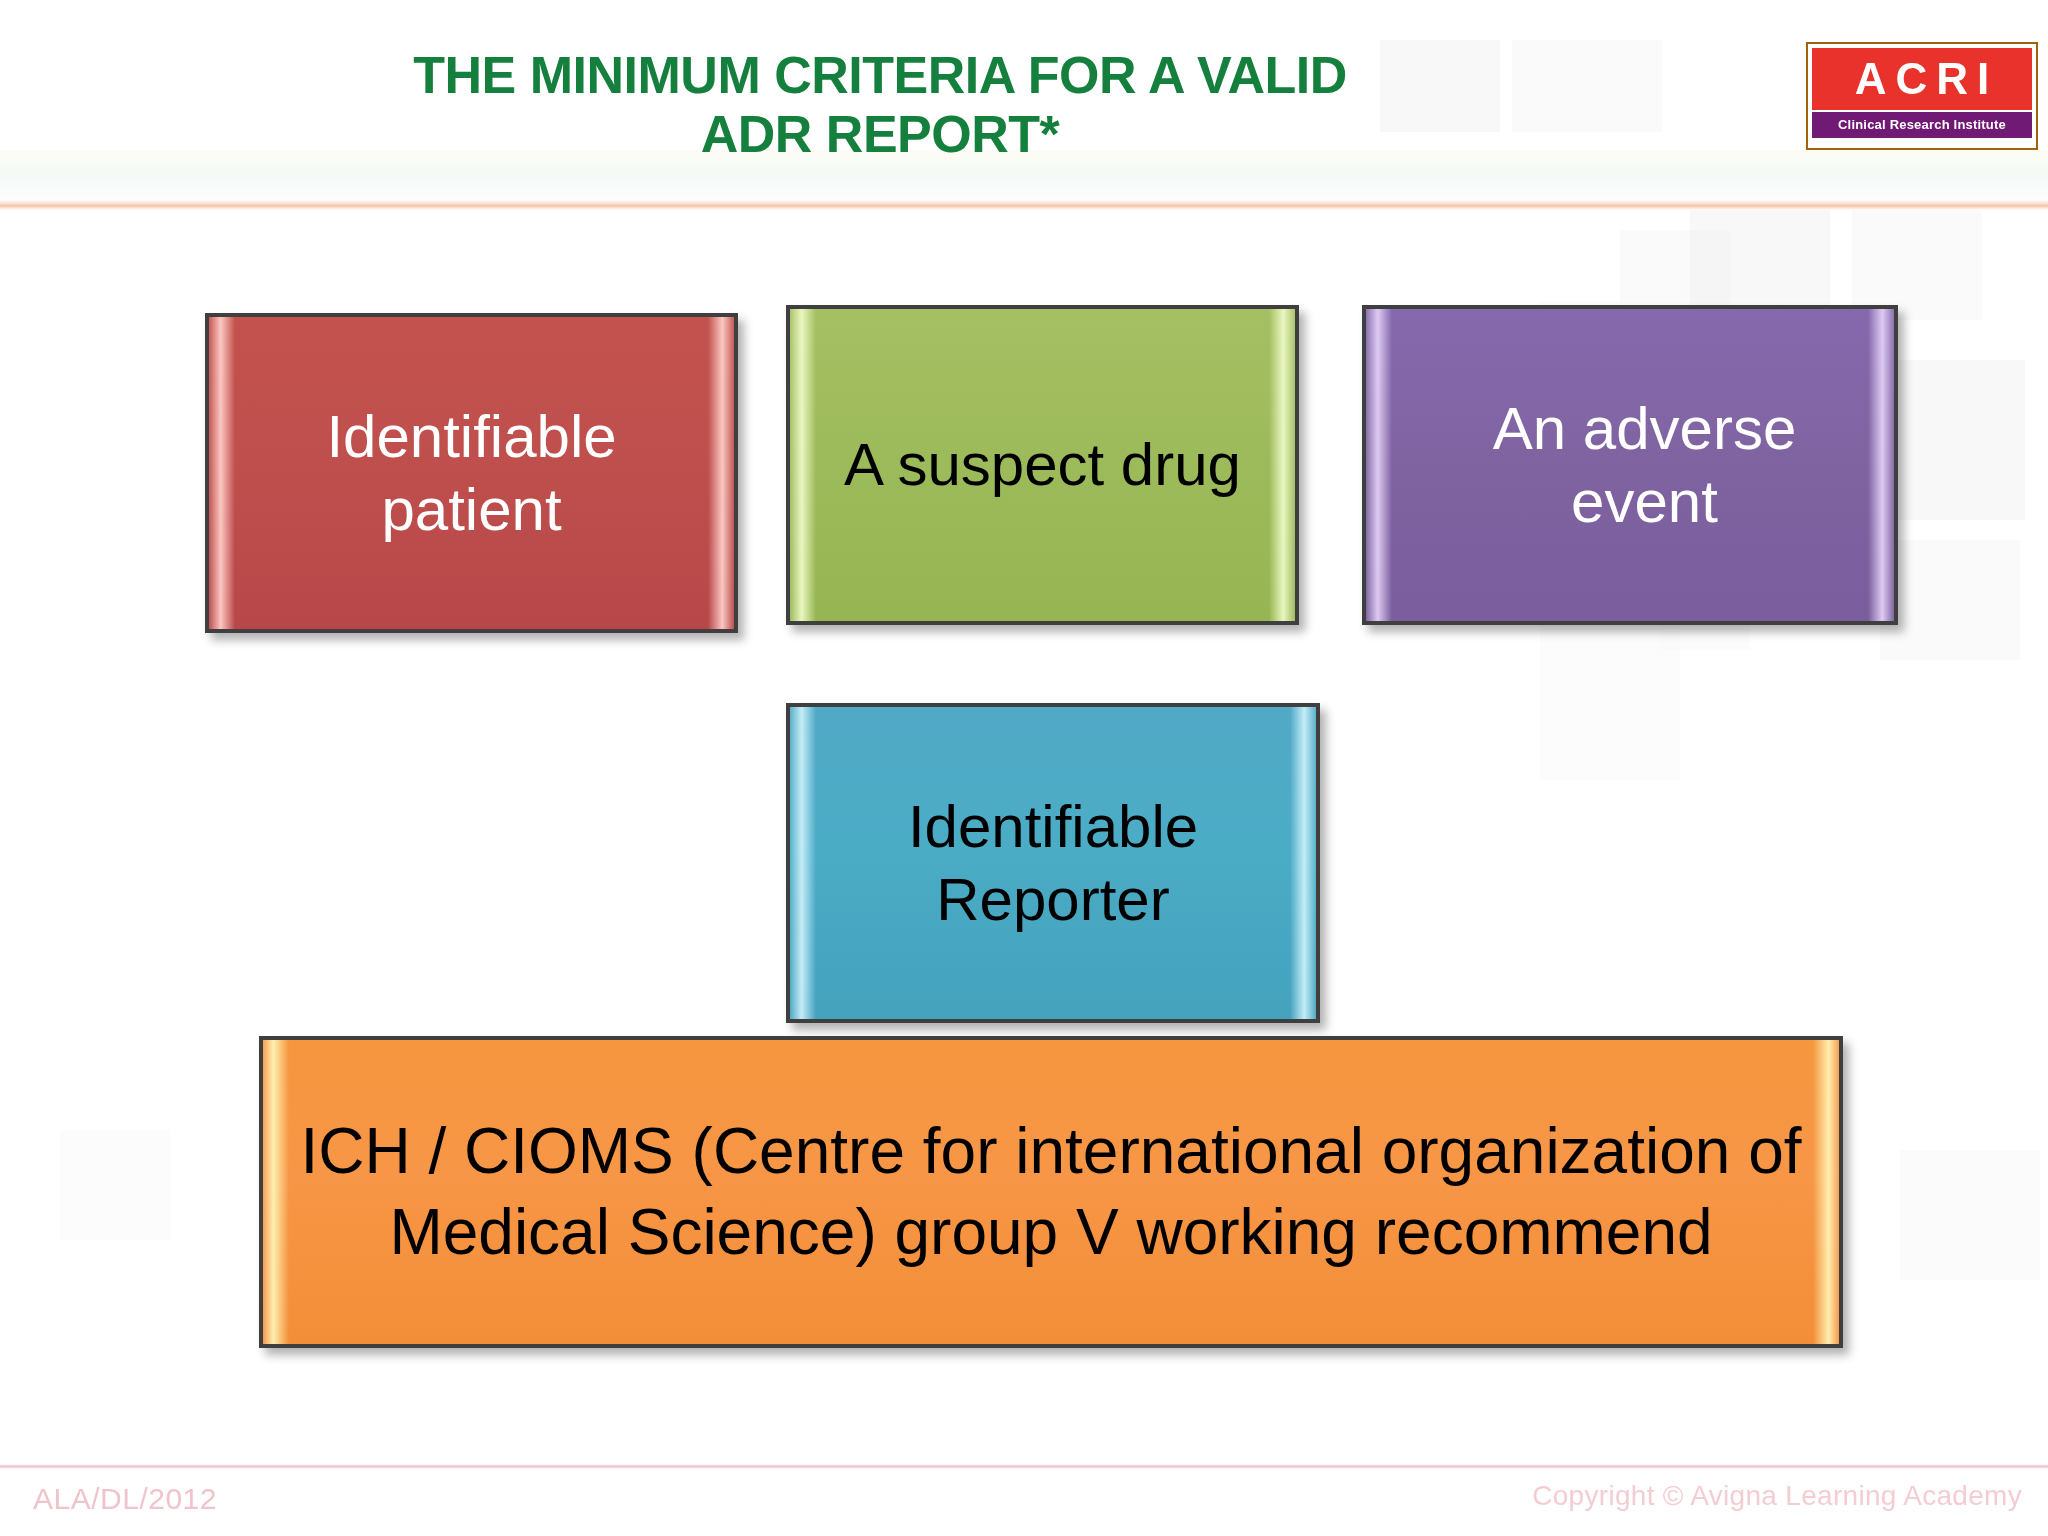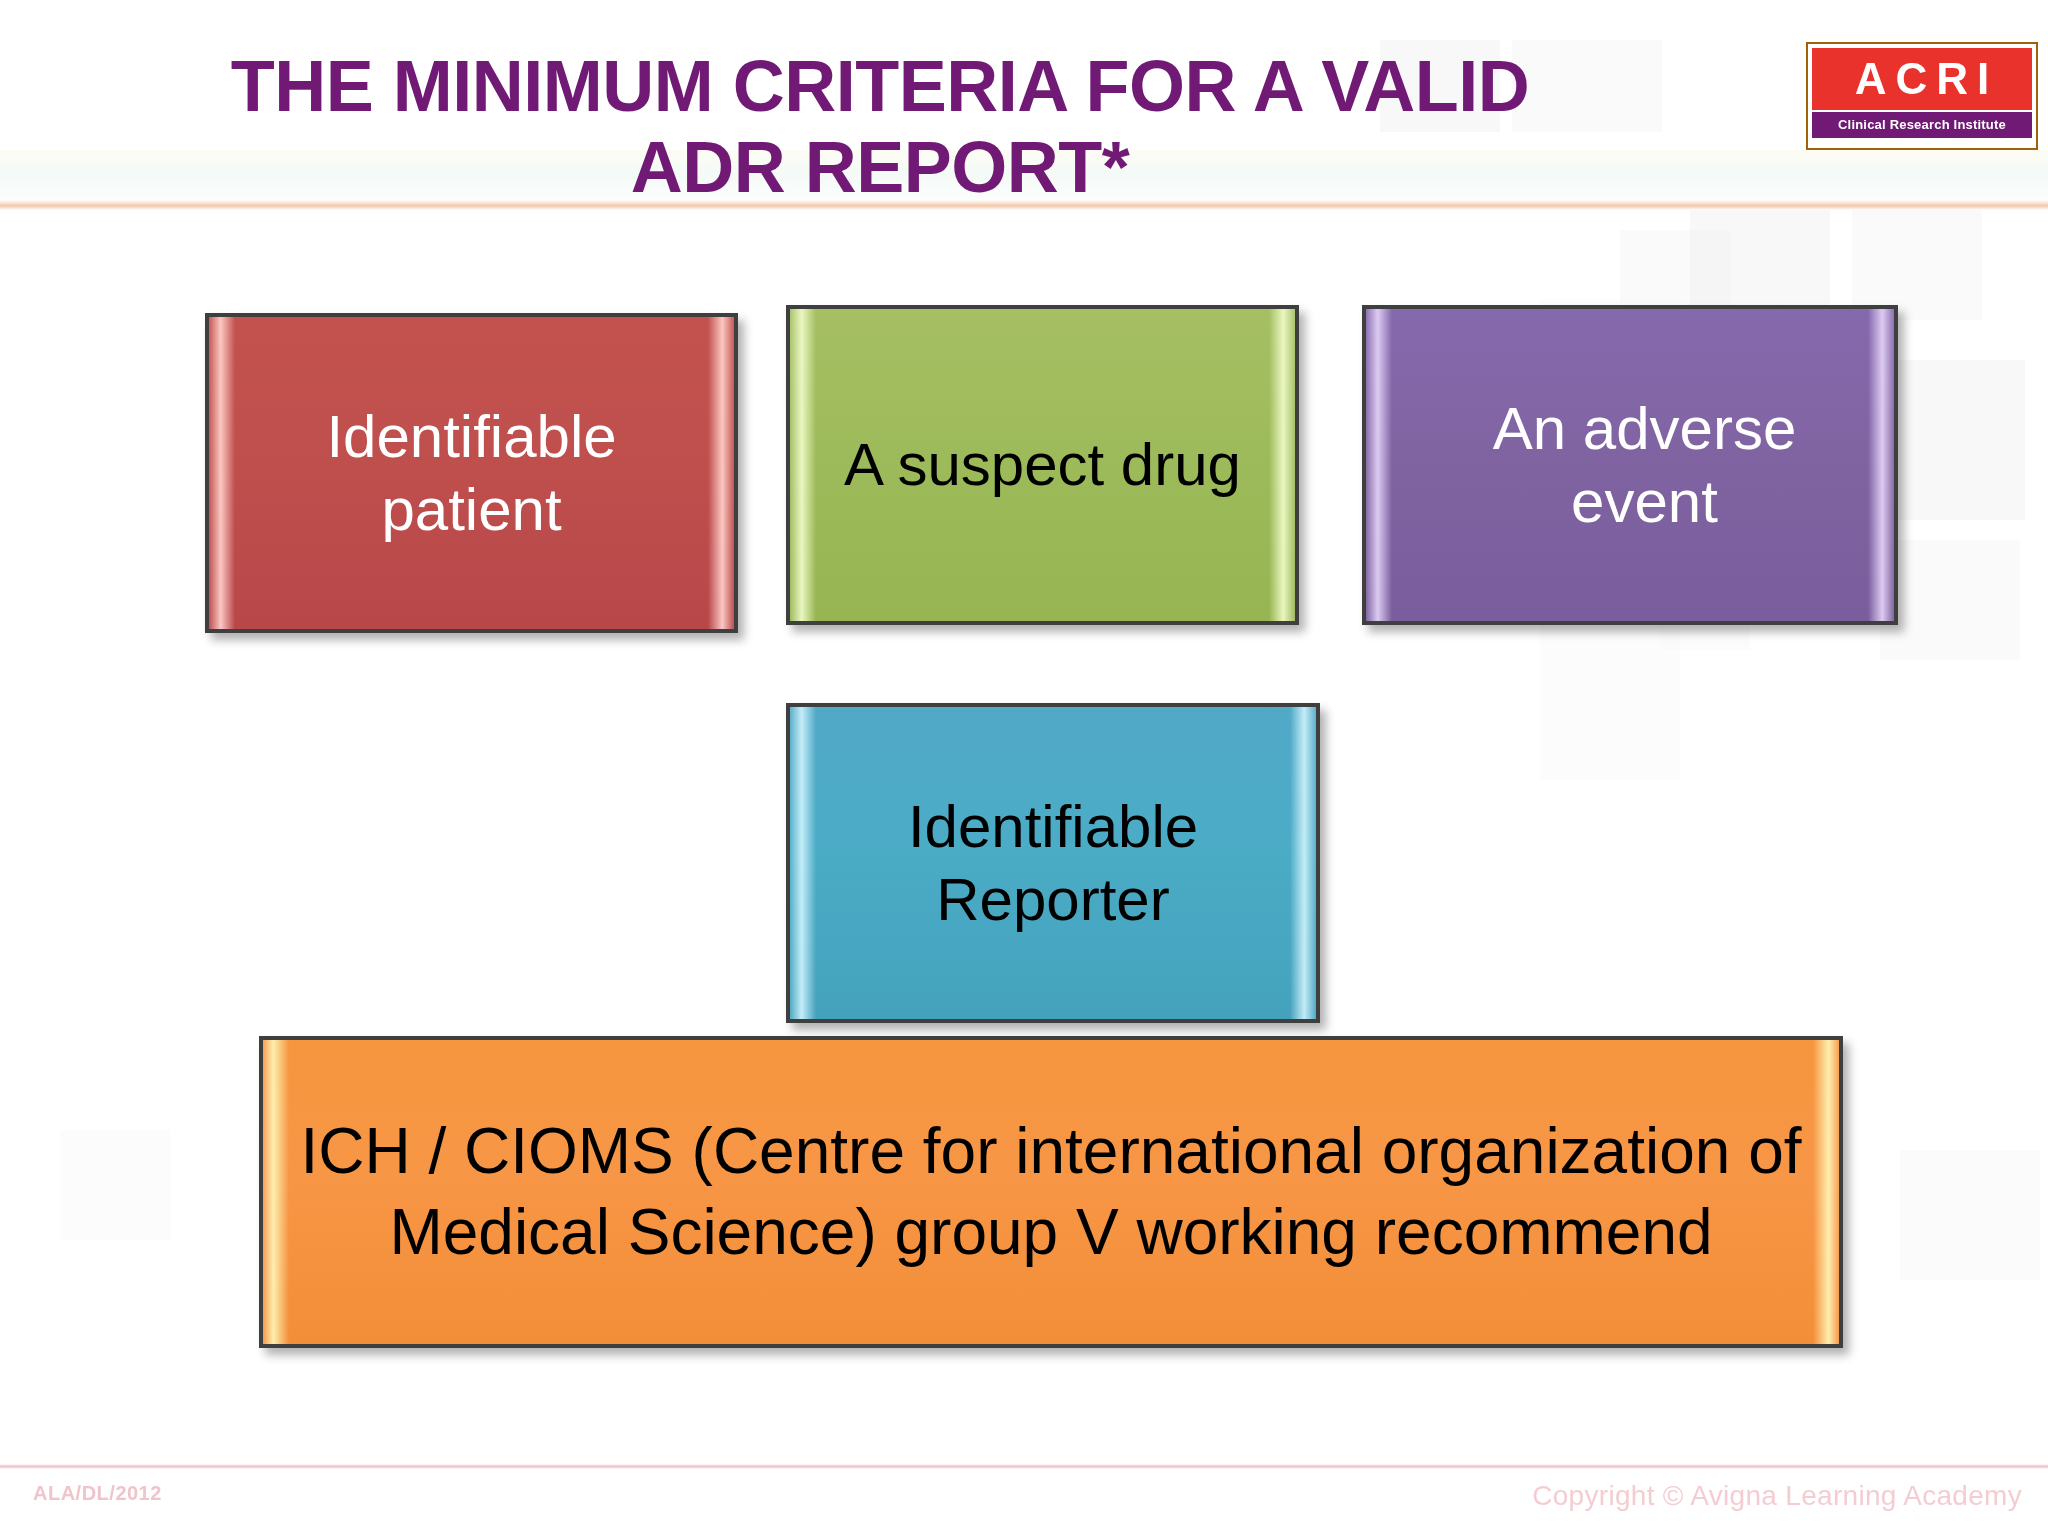--- a/index.html
+++ b/index.html
@@ -56,24 +56,24 @@
         rgba(255,255,255,1) 100%);
   }
 
   
   .title {
     position: absolute;
     left: 0;
     top: 46px;
     width: 1760px;
     text-align: center;
-    font-size: 72px;
+    font-size: 52px;
     font-weight: bold;
     line-height: 1.13;
-    color: #701a75;
+    color: #15803d;
     letter-spacing: -0.5px;
     z-index: 6;
   }
   .title .line2 { display: block; }
 
   
   .logo {
     position: absolute;
     left: 1806px;
     top: 42px;
@@ -209,22 +209,22 @@
     height: 5px;
     background: linear-gradient(to bottom,
       rgba(255,255,255,0) 0%,
       rgba(234,186,196,0.9) 50%,
       rgba(255,255,255,0) 100%);
   }
   .footer-left {
     position: absolute;
     left: 33px;
     top: 1482px;
-    font-size: 20px;
-    font-weight: bold;
+    font-size: 30px;
+    font-weight: normal;
     color: #f0c4cb;
     letter-spacing: 0.5px;
   }
   .footer-right {
     position: absolute;
     right: 26px;
     top: 1480px;
     font-size: 28px;
     color: #f4cdd2;
     letter-spacing: 0.3px;

